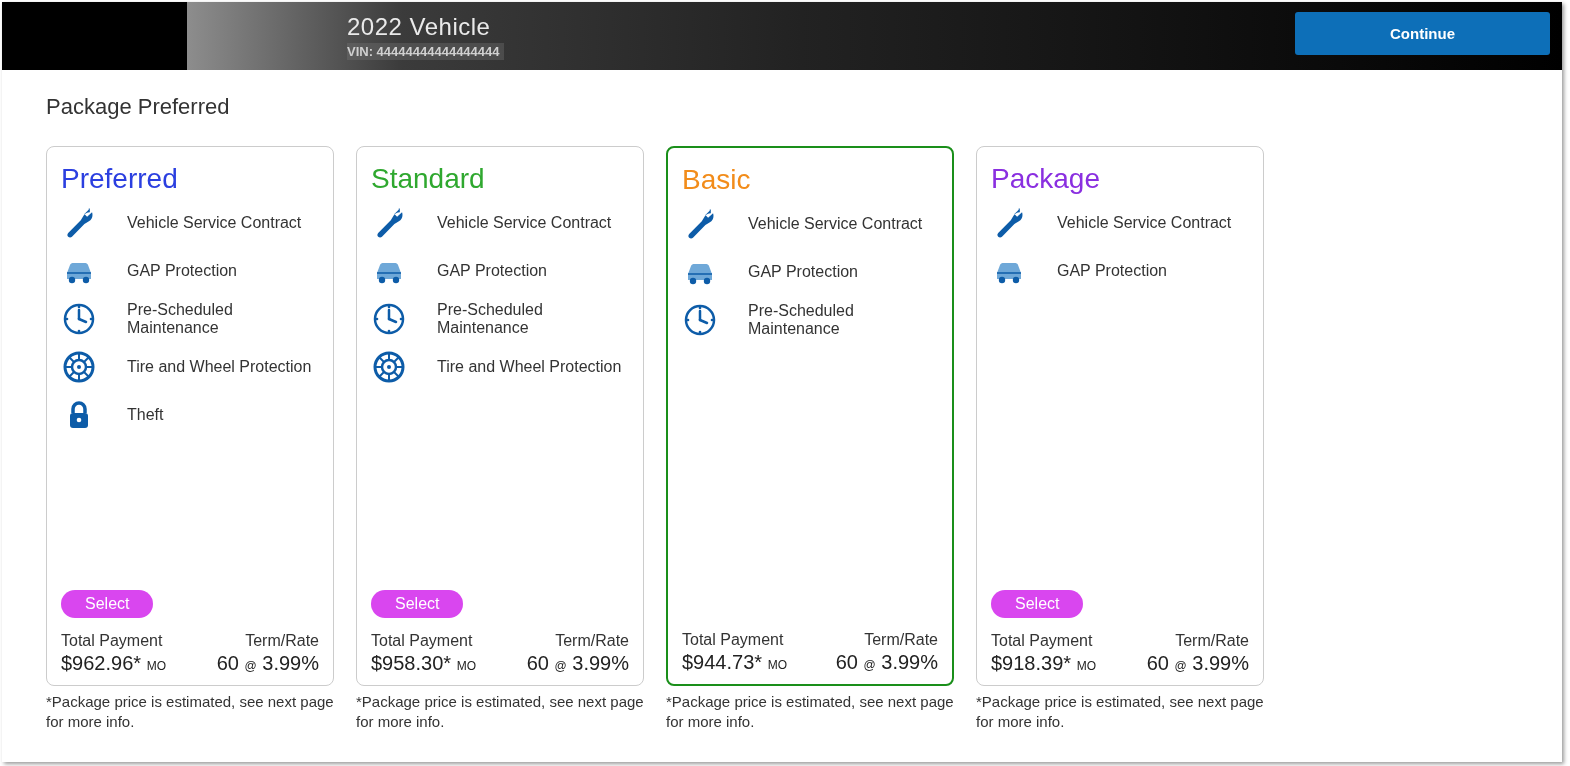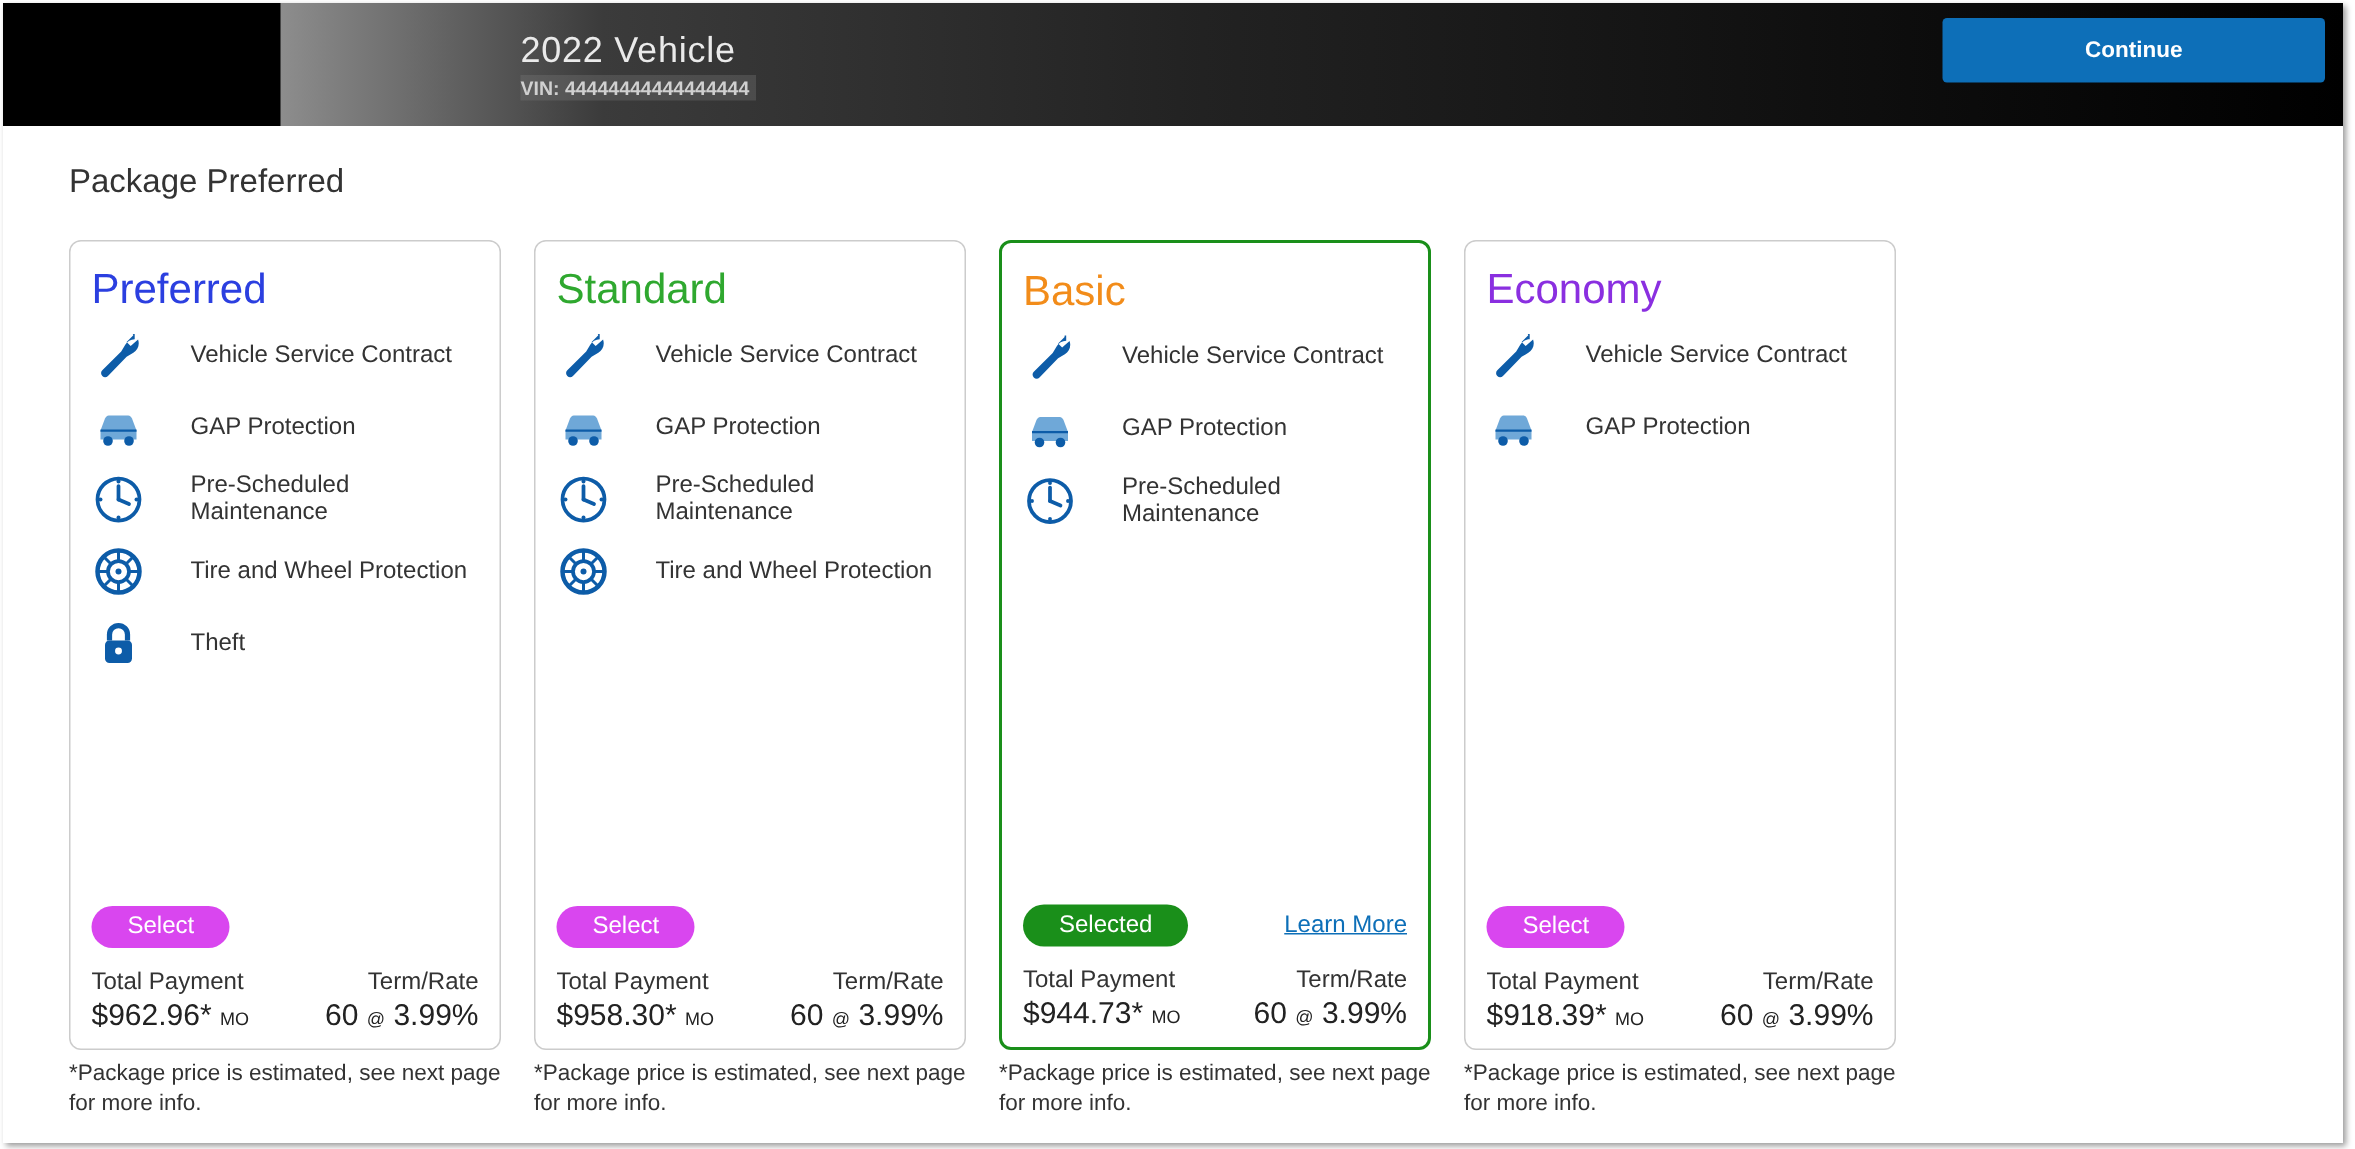--- a/index.html
+++ b/index.html
@@ -15,21 +15,21 @@
     width: 1560px;
     height: 760px;
     margin: 2px;
     box-shadow: 2px 2px 4px rgba(0,0,0,0.4);
     background: #fff;
     display: flex;
     flex-direction: column;
   }
   
   .header {
-    height: 82px;
+    height: 68px;
     background: linear-gradient(to right, #000 0, #000 185px, #8d8d8d 185px, #3b3b3b 400px, #222 800px, #000 1560px);
     display: flex;
     align-items: center;
     color: #e8e8e8;
     position: relative;
   }
   .header-left-block {
     width: 185px;
     height: 100%;
     background: #000;
@@ -327,40 +327,36 @@
               </div>
               <div class="feature">
                 <span class="icon">
                   <svg viewBox="0 0 36 36">
                     <use href="#icon-clock"></use>
                   </svg>
                 </span>
                 <span class="feature-label">Pre-Scheduled Maintenance</span>
               </div>
             </div>
-            <div class="card-actions">
-              <button class="select-btn selected">Selected</button>
-              <a class="learn-more">Learn More</a>
-            </div>
             <div class="card-footer">
               <div class="foot-col">
                 <div class="foot-label">Total Payment</div>
                 <div class="foot-value"><span>$944.73*</span> <span class="small">MO</span></div>
               </div>
               <div class="foot-col right">
                 <div class="foot-label">Term/Rate</div>
                 <div class="foot-value"><span>60</span> <span class="small">@</span> <span>3.99%</span></div>
               </div>
             </div>
           </div>
           <div class="disclaimer">*Package price is estimated, see next page for more info.</div>
         </div>
         <div class="card-wrap">
           <div class="card">
-            <div class="card-title" style="color: rgb(138, 47, 224);">Economy</div>
+            <div class="card-title" style="color: rgb(138, 47, 224);">Package</div>
             <div class="features">
               <div class="feature">
                 <span class="icon">
                   <svg viewBox="0 0 36 36">
                     <use href="#icon-wrench"></use>
                   </svg>
                 </span>
                 <span class="feature-label">Vehicle Service Contract</span>
               </div>
               <div class="feature">

